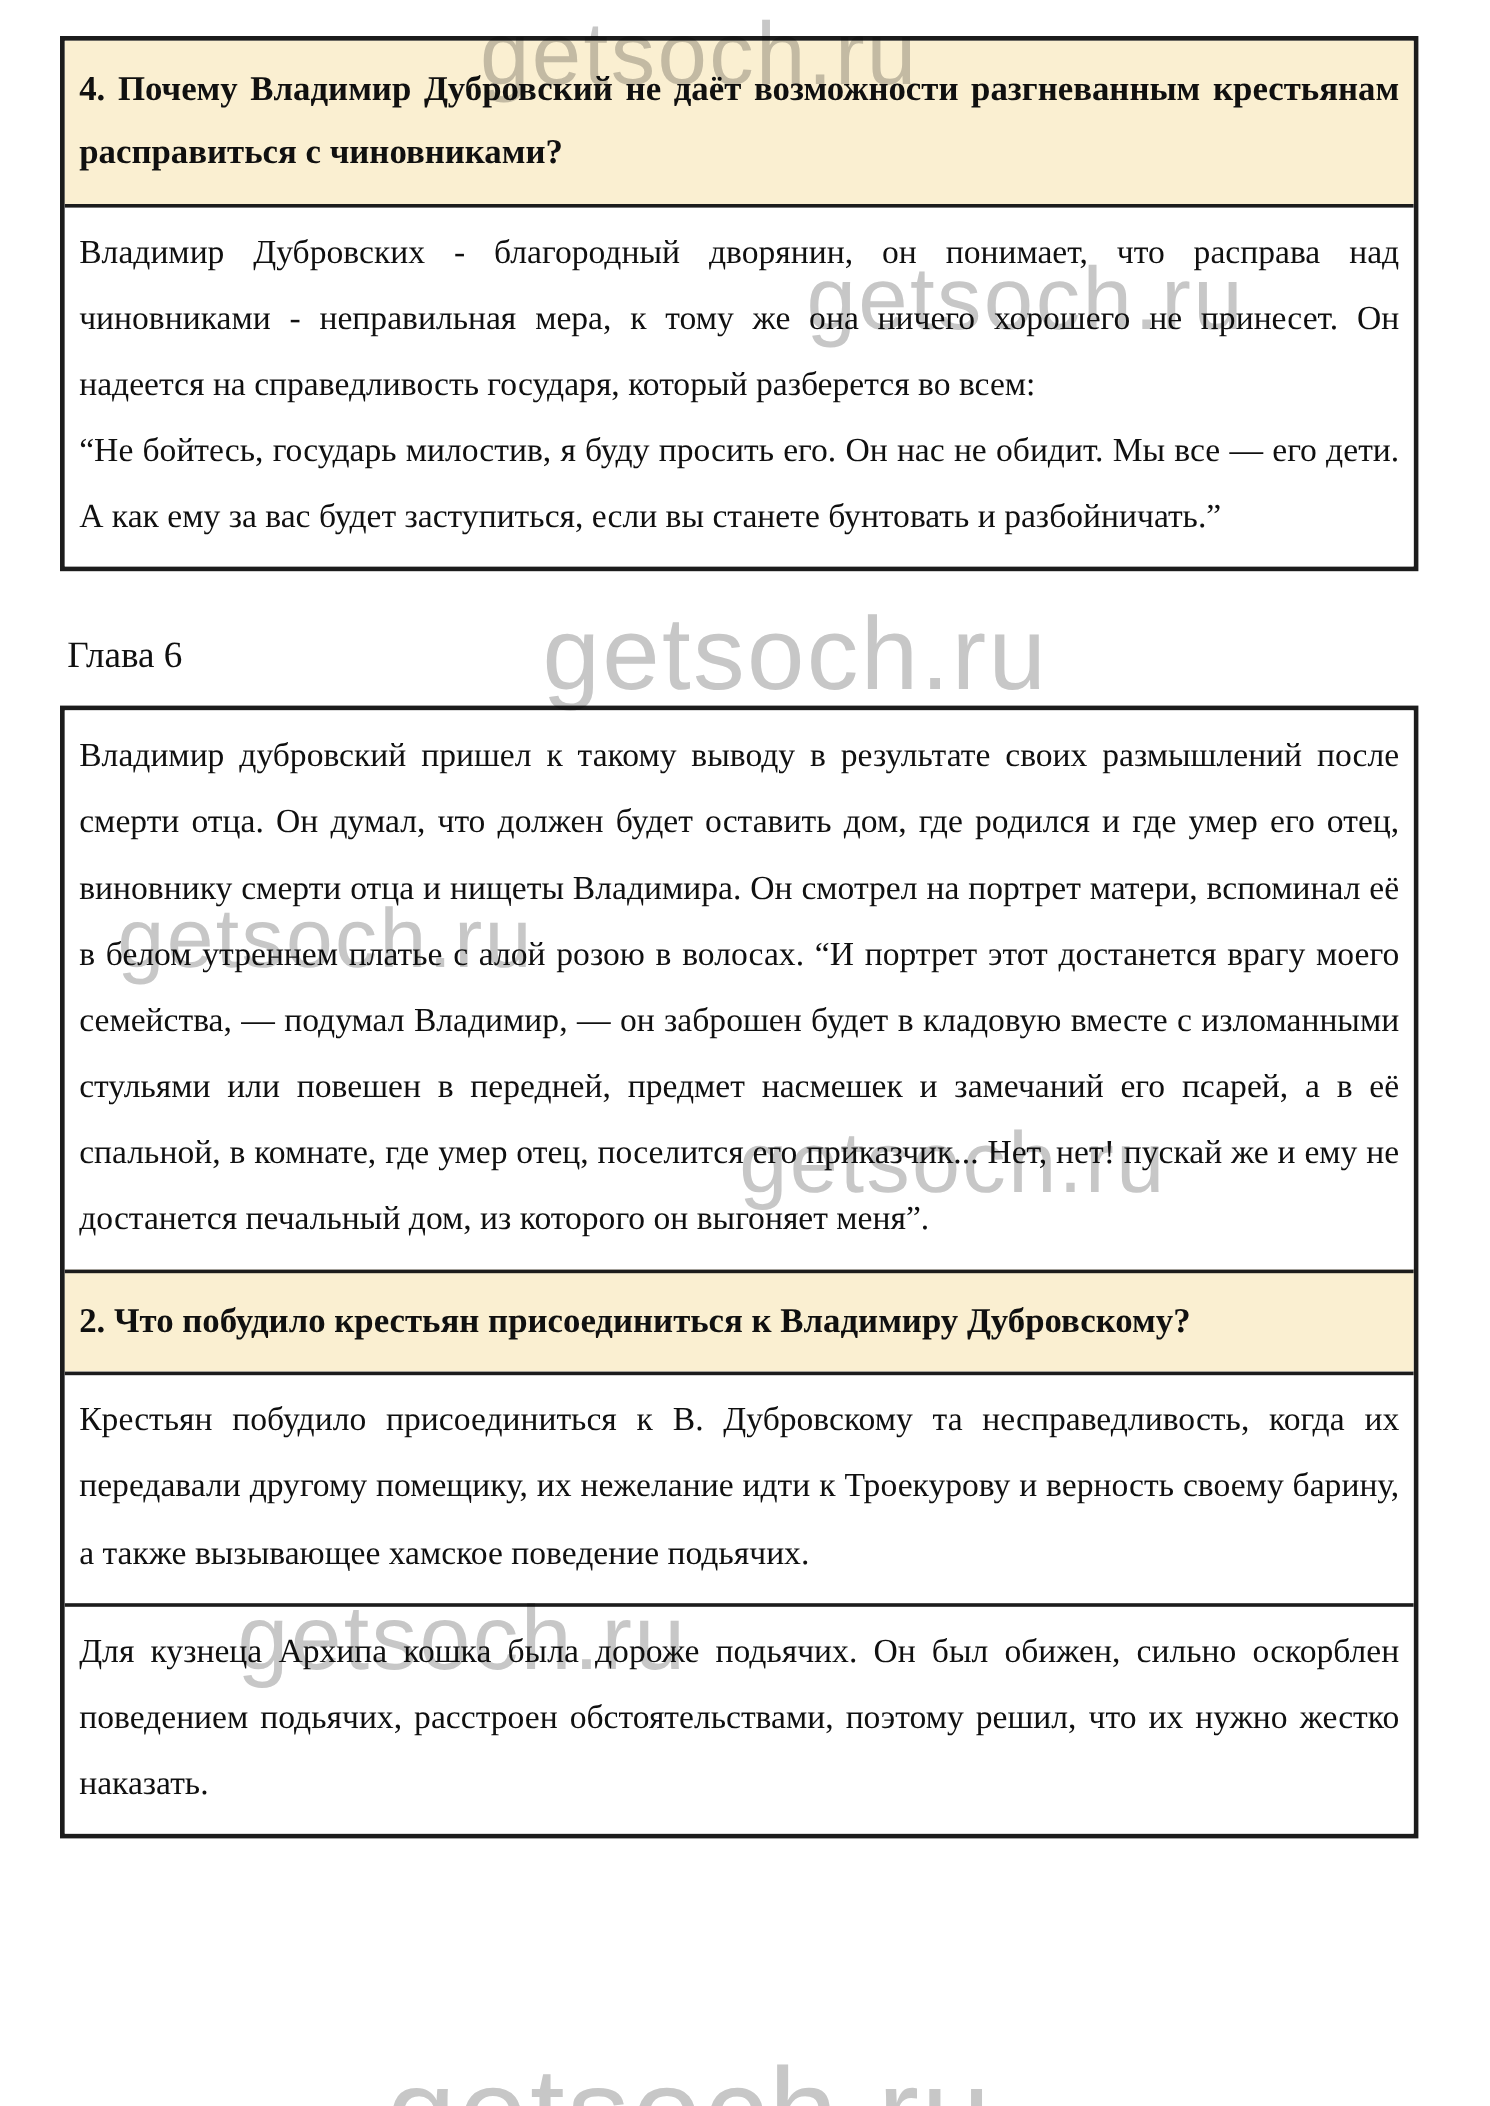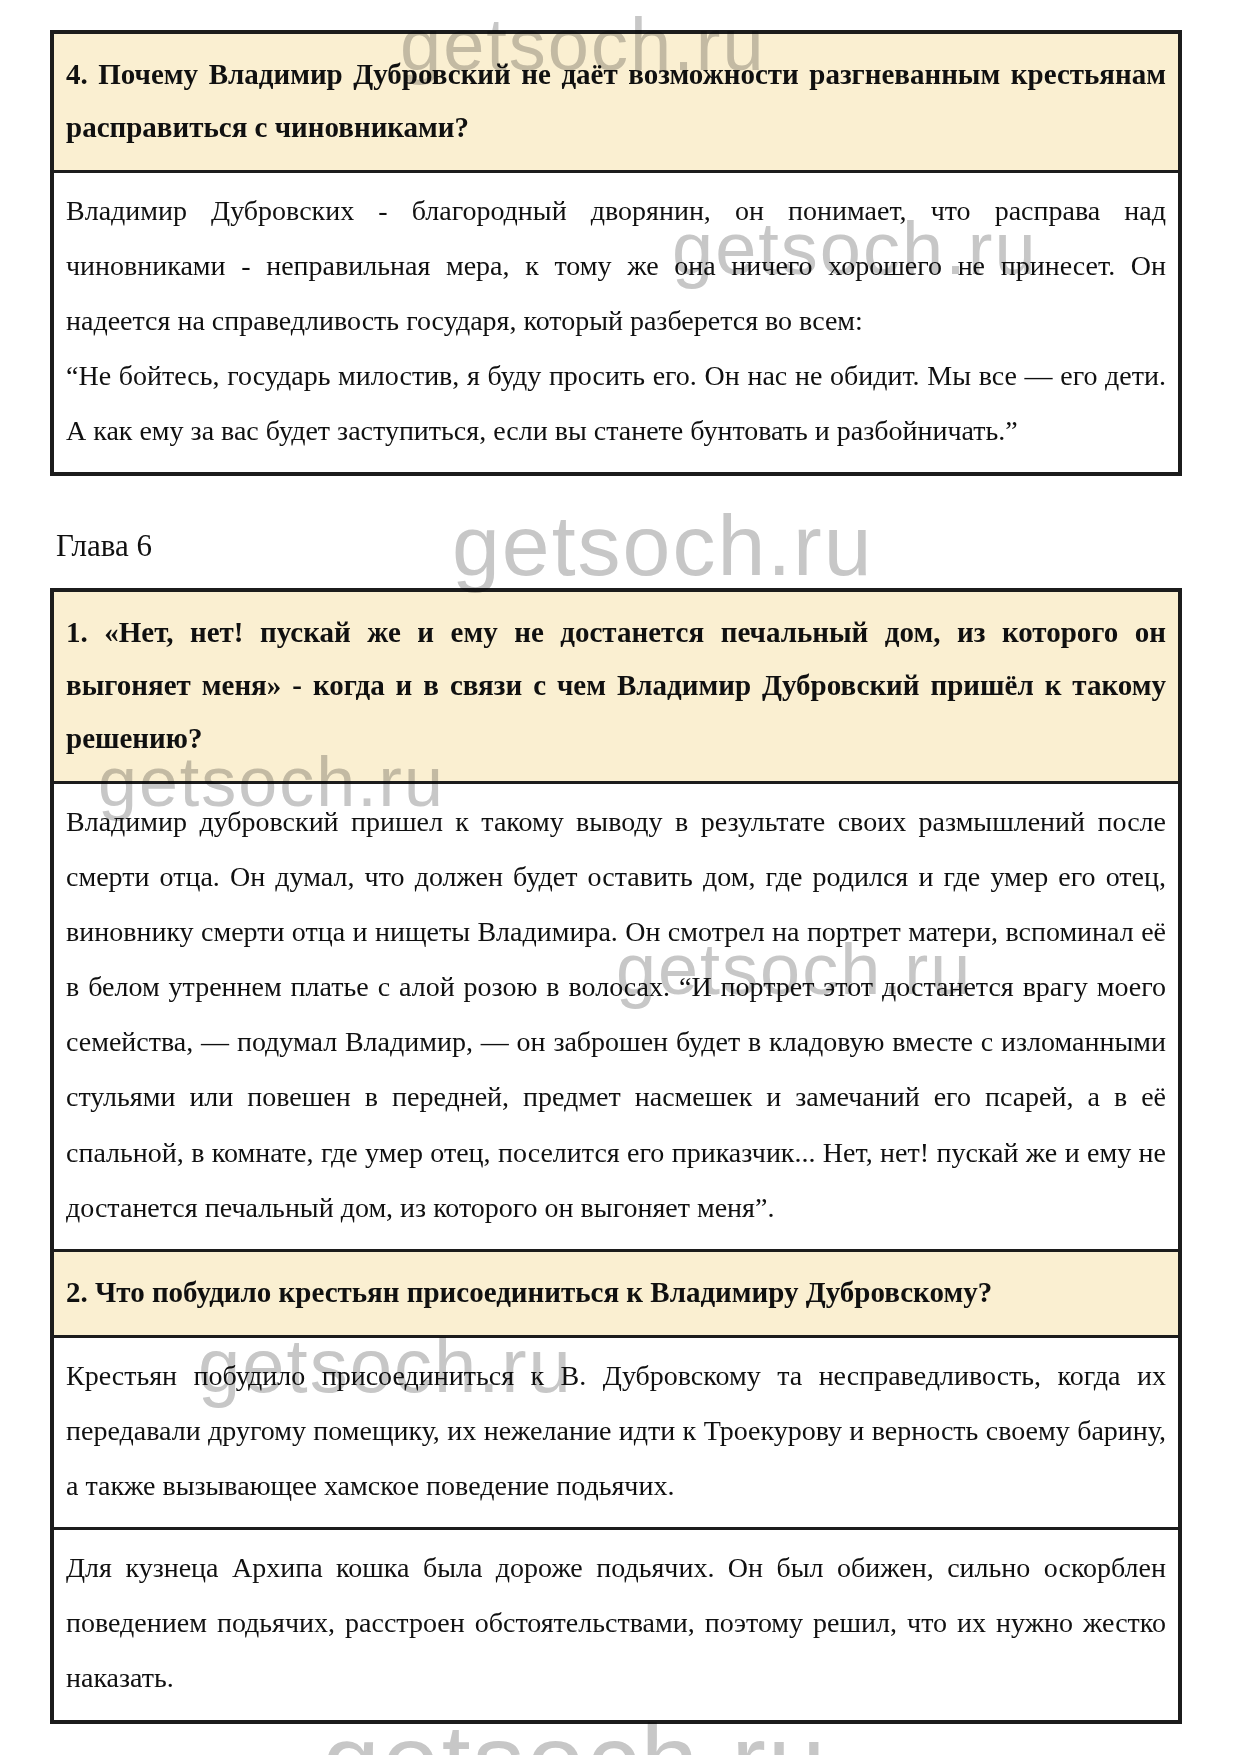--- a/index.html
+++ b/index.html
@@ -78,23 +78,20 @@
       </div>
       <div class="row answer">
         <p>Владимир Дубровских - благородный дворянин, он понимает, что расправа над чиновниками - неправильная мера, к тому же она ничего хорошего не принесет. Он надеется на справедливость государя, который разберется во всем:</p>
         <p>“Не бойтесь, государь милостив, я буду просить его. Он нас не обидит. Мы все — его дети. А как ему за вас будет заступиться, если вы станете бунтовать и разбойничать.”</p>
       </div>
     </div>
 
     <div class="chapter-heading">Глава 6</div>
 
     <div class="qa-card">
-      <div class="row question">
-        <span>1. «Нет, нет! пускай же и ему не достанется печальный дом, из которого он выгоняет меня» - когда и в связи с чем Владимир Дубровский пришёл к такому решению?</span>
-      </div>
       <div class="row answer">
         <p>Владимир дубровский пришел к такому выводу в результате своих размышлений после смерти отца. Он думал, что должен будет оставить дом, где  родился и где умер его отец, виновнику смерти отца и нищеты Владимира. Он смотрел на портрет матери, вспоминал её в белом утреннем платье с алой розою в волосах. “И портрет этот достанется врагу моего семейства, — подумал Владимир, — он заброшен будет в кладовую вместе с изломанными стульями или повешен в передней, предмет насмешек и замечаний его псарей, а в её спальной, в комнате, где умер отец, поселится его приказчик... Нет, нет! пускай же и ему не достанется печальный дом, из которого он выгоняет меня”.</p>
       </div>
       <div class="row question">
         <span>2. Что побудило крестьян присоединиться к Владимиру Дубровскому?</span>
       </div>
       <div class="row answer">
         <p>Крестьян побудило присоединиться к В. Дубровскому та несправедливость, когда их передавали другому помещику, их нежелание идти к Троекурову и верность своему барину, а также вызывающее хамское поведение подьячих.</p>
       </div>
       <div class="row answer">

